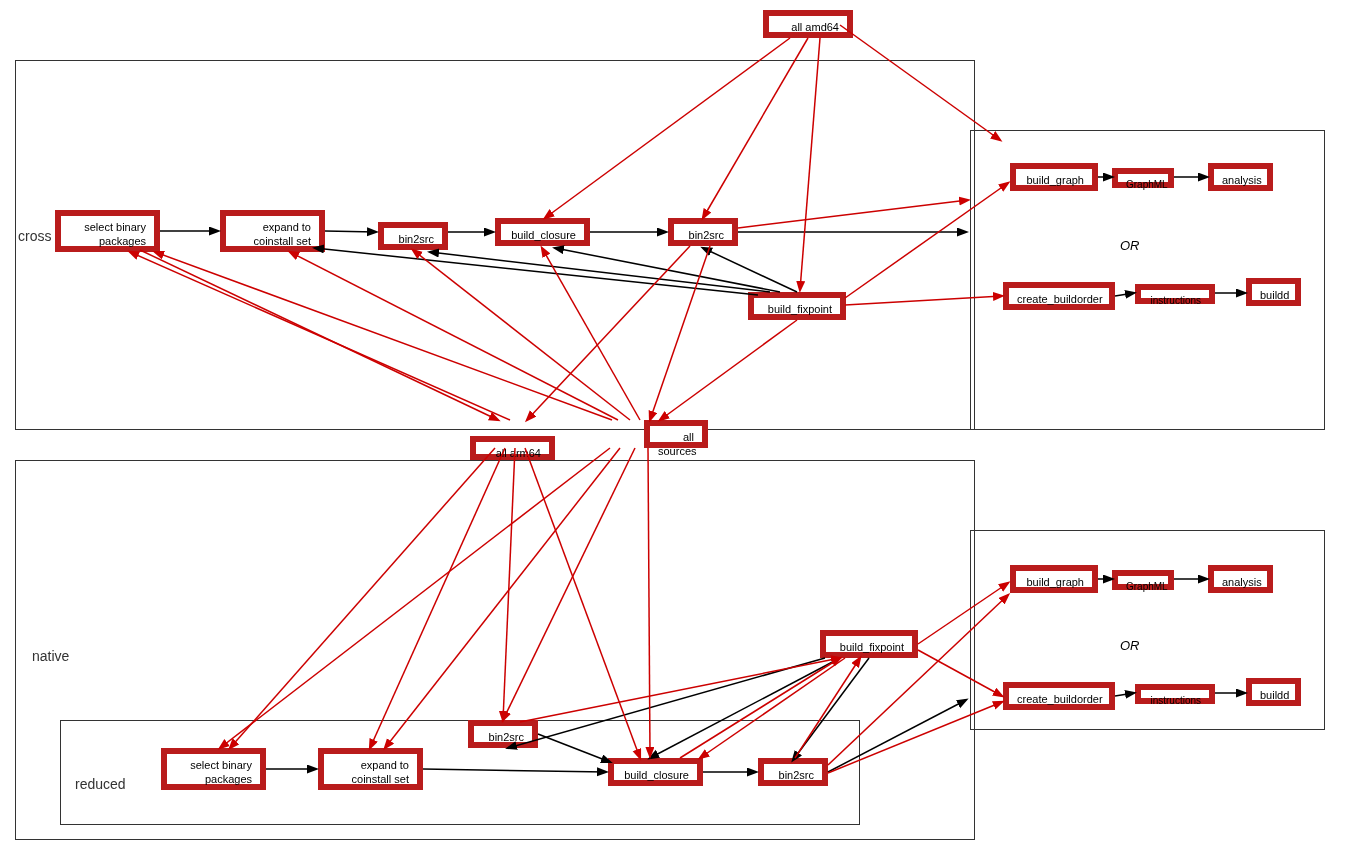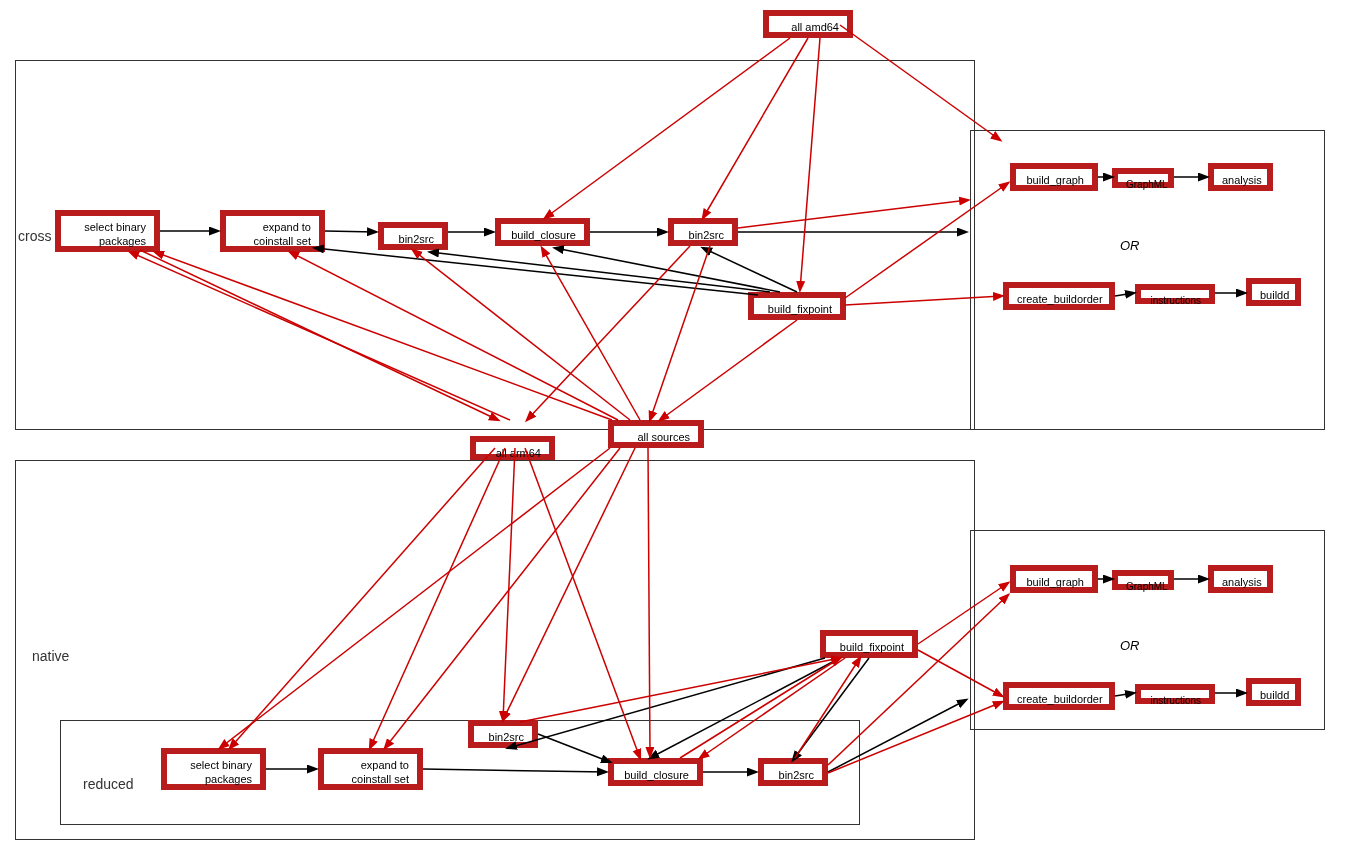--- a/index.html
+++ b/index.html
@@ -58,21 +58,21 @@
   <div class="region-box" style="left:15px;top:60px;width:960px;height:370px;"></div>
   <div class="region-label" style="left:18px;top:228px;">cross</div>
 
   <div class="region-box" style="left:970px;top:130px;width:355px;height:300px;"></div>
   <div class="or-label" style="left:1120px;top:238px;">OR</div>
 
   <div class="region-box" style="left:15px;top:460px;width:960px;height:380px;"></div>
   <div class="region-label" style="left:32px;top:648px;">native</div>
 
   <div class="region-box" style="left:60px;top:720px;width:800px;height:105px;"></div>
-  <div class="region-label" style="left:71px;top:776px;padding-left:12px;">reduced</div>
+  <div class="region-label" style="left:63px;top:776px;padding-left:12px;">reduced</div>
 
   <div class="region-box" style="left:970px;top:530px;width:355px;height:200px;"></div>
   <div class="or-label" style="left:1120px;top:638px;">OR</div>
 
   <div class="node" style="left:763px;top:10px;width:90px;height:28px;">all amd64</div>
 
   <div class="node" style="left:55px;top:210px;width:105px;height:42px;">select binary<br>packages</div>
 
   <div class="node" style="left:220px;top:210px;width:105px;height:42px;">expand to<br>coinstall set</div>
 
@@ -87,21 +87,21 @@
   <div class="node" style="left:1010px;top:163px;width:88px;height:28px;">build_graph</div>
   <div class="node" style="left:1112px;top:168px;width:62px;height:18px;font-size:10px;">GraphML</div>
   <div class="node" style="left:1208px;top:163px;width:65px;height:28px;">analysis</div>
 
   <div class="node" style="left:1003px;top:282px;width:112px;height:28px;">create_buildorder</div>
   <div class="node" style="left:1135px;top:284px;width:80px;height:18px;font-size:10px;">instructions</div>
   <div class="node" style="left:1246px;top:278px;width:55px;height:28px;">buildd</div>
 
   <div class="node" style="left:470px;top:436px;width:85px;height:24px;">all arm64</div>
 
-  <div class="node" style="left:608px;top:420px;width:96px;height:28px;">all sources</div>
+  <div class="node" style="left:644px;top:420px;width:64px;height:28px;">all sources</div>
 
   <div class="node" style="left:161px;top:748px;width:105px;height:42px;">select binary<br>packages</div>
 
   <div class="node" style="left:318px;top:748px;width:105px;height:42px;">expand to<br>coinstall set</div>
 
   <div class="node" style="left:468px;top:720px;width:70px;height:28px;">bin2src</div>
 
   <div class="node" style="left:608px;top:758px;width:95px;height:28px;">build_closure</div>
 
   <div class="node" style="left:758px;top:758px;width:70px;height:28px;">bin2src</div>

